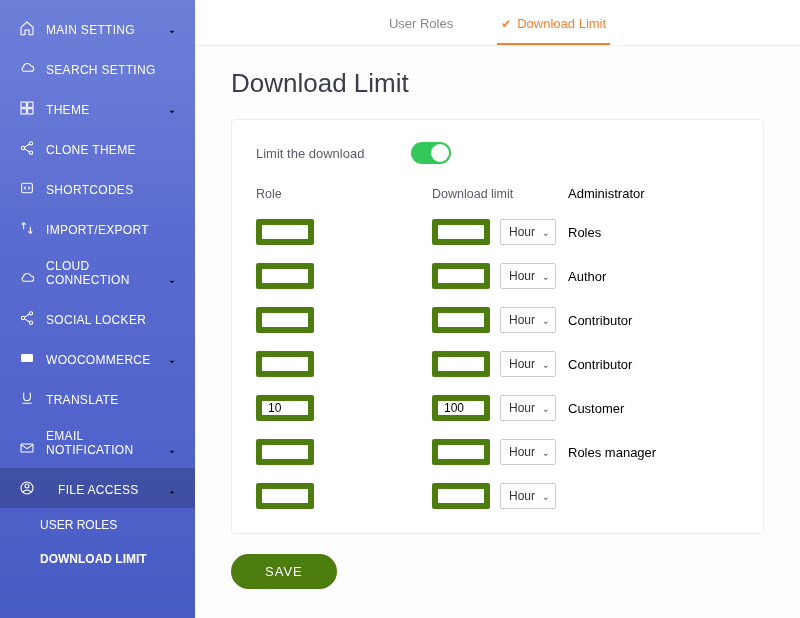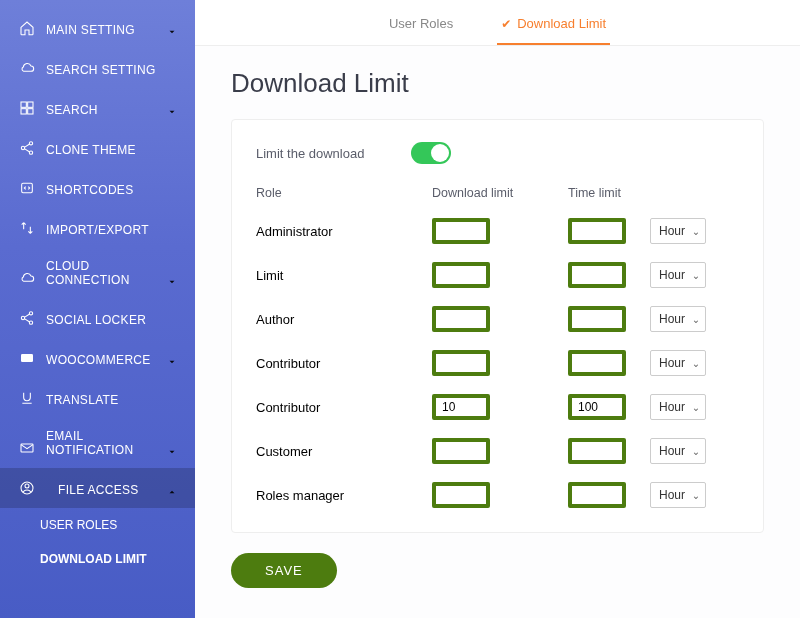--- a/index.html
+++ b/index.html
@@ -30,22 +30,22 @@
 
 .card { background: #fff; border: 1px solid #eee; border-radius: 4px; padding: 22px 24px 24px 24px; margin-bottom: 20px; }
 .toggle-row { display: flex; align-items: center; gap: 47px; margin-bottom: 22px; }
 .toggle-label { color: #5a5d6a; font-size: 13px; }
 .toggle { width: 40px; height: 22px; background: #34c759; border-radius: 11px; position: relative; cursor: pointer; }
 .toggle::after { content: ""; position: absolute; width: 18px; height: 18px; background: #fff; border-radius: 50%; top: 2px; right: 2px; }
 
 .grid { display: grid; grid-template-columns: 160px 120px 180px; column-gap: 16px; row-gap: 18px; align-items: center; }
 .grid-header { font-size: 12.5px; color: #5a5d6a; font-weight: 500; }
 .role-name { font-size: 13px; color: #000000; }
-.num-input { width: 58px; height: 26px; border: 4px solid #4d7c0f; border-radius: 2px; padding: 0 6px; font-size: 12px; }
-.time-cell { display: flex; gap: 24px; align-items: center; }
+.num-input { width: 58px; height: 26px; border: 6px solid #4d7c0f; border-radius: 2px; padding: 0 6px; font-size: 12px; }
+.time-cell { display: flex; gap: 10px; align-items: center; }
 .select { height: 26px; border: 1px solid #ccc; border-radius: 2px; padding: 0 20px 0 8px; font-size: 12px; background: #fff; position: relative; display: inline-flex; align-items: center; min-width: 56px; cursor: pointer; }
 .select .sel-chev { position: absolute; right: 5px; top: 50%; transform: translateY(-50%); font-size: 10px; color: #666; }
 
 .save-btn { background: #4d7c0f; color: #fff; border: none; border-radius: 20px; padding: 10px 34px; font-size: 13px; letter-spacing: 1px; cursor: pointer; }
 </style>
 </head>
 <body>
 
 <div class="app">
   <aside class="sidebar">
@@ -75,21 +75,21 @@
 
     <div class="sb-item">
       <span class="icon">
           <svg viewBox="0 0 24 24">
             <rect x="3" y="3" width="8" height="8"></rect>
             <rect x="13" y="3" width="8" height="8"></rect>
             <rect x="3" y="13" width="8" height="8"></rect>
             <rect x="13" y="13" width="8" height="8"></rect>
           </svg>
         </span>
-      <span class="label">SEARCH</span>
+      <span class="label">THEME</span>
       <span class="chev">
           <svg viewBox="0 0 24 24" width="10" height="10">
             <path d="M6 9l6 6 6-6"></path>
           </svg>
         </span>
     </div>
 
     <div class="sb-item">
       <span class="icon">
           <svg viewBox="0 0 24 24">
@@ -222,33 +222,32 @@
 
       <div class="card">
         <div class="toggle-row">
           <span class="toggle-label">Limit the download</span>
           <div class="toggle"></div>
         </div>
 
         <div class="grid">
           <div class="grid-header">Role</div>
           <div class="grid-header">Download limit</div>
-          <div class="grid-header">Time limit</div>
 
           <div class="role-name">Administrator</div>
           <div><input class="num-input" value="" style=""></div>
           <div class="time-cell">
               <input class="num-input" value="" style="">
               <div class="select">
                 <span>Hour</span>
                 <span class="sel-chev">⌄</span>
               </div>
             </div>
 
-          <div class="role-name">Limit</div>
+          <div class="role-name">Roles</div>
           <div><input class="num-input" value="" style=""></div>
           <div class="time-cell">
               <input class="num-input" value="" style="">
               <div class="select">
                 <span>Hour</span>
                 <span class="sel-chev">⌄</span>
               </div>
             </div>
 
           <div class="role-name">Author</div>

